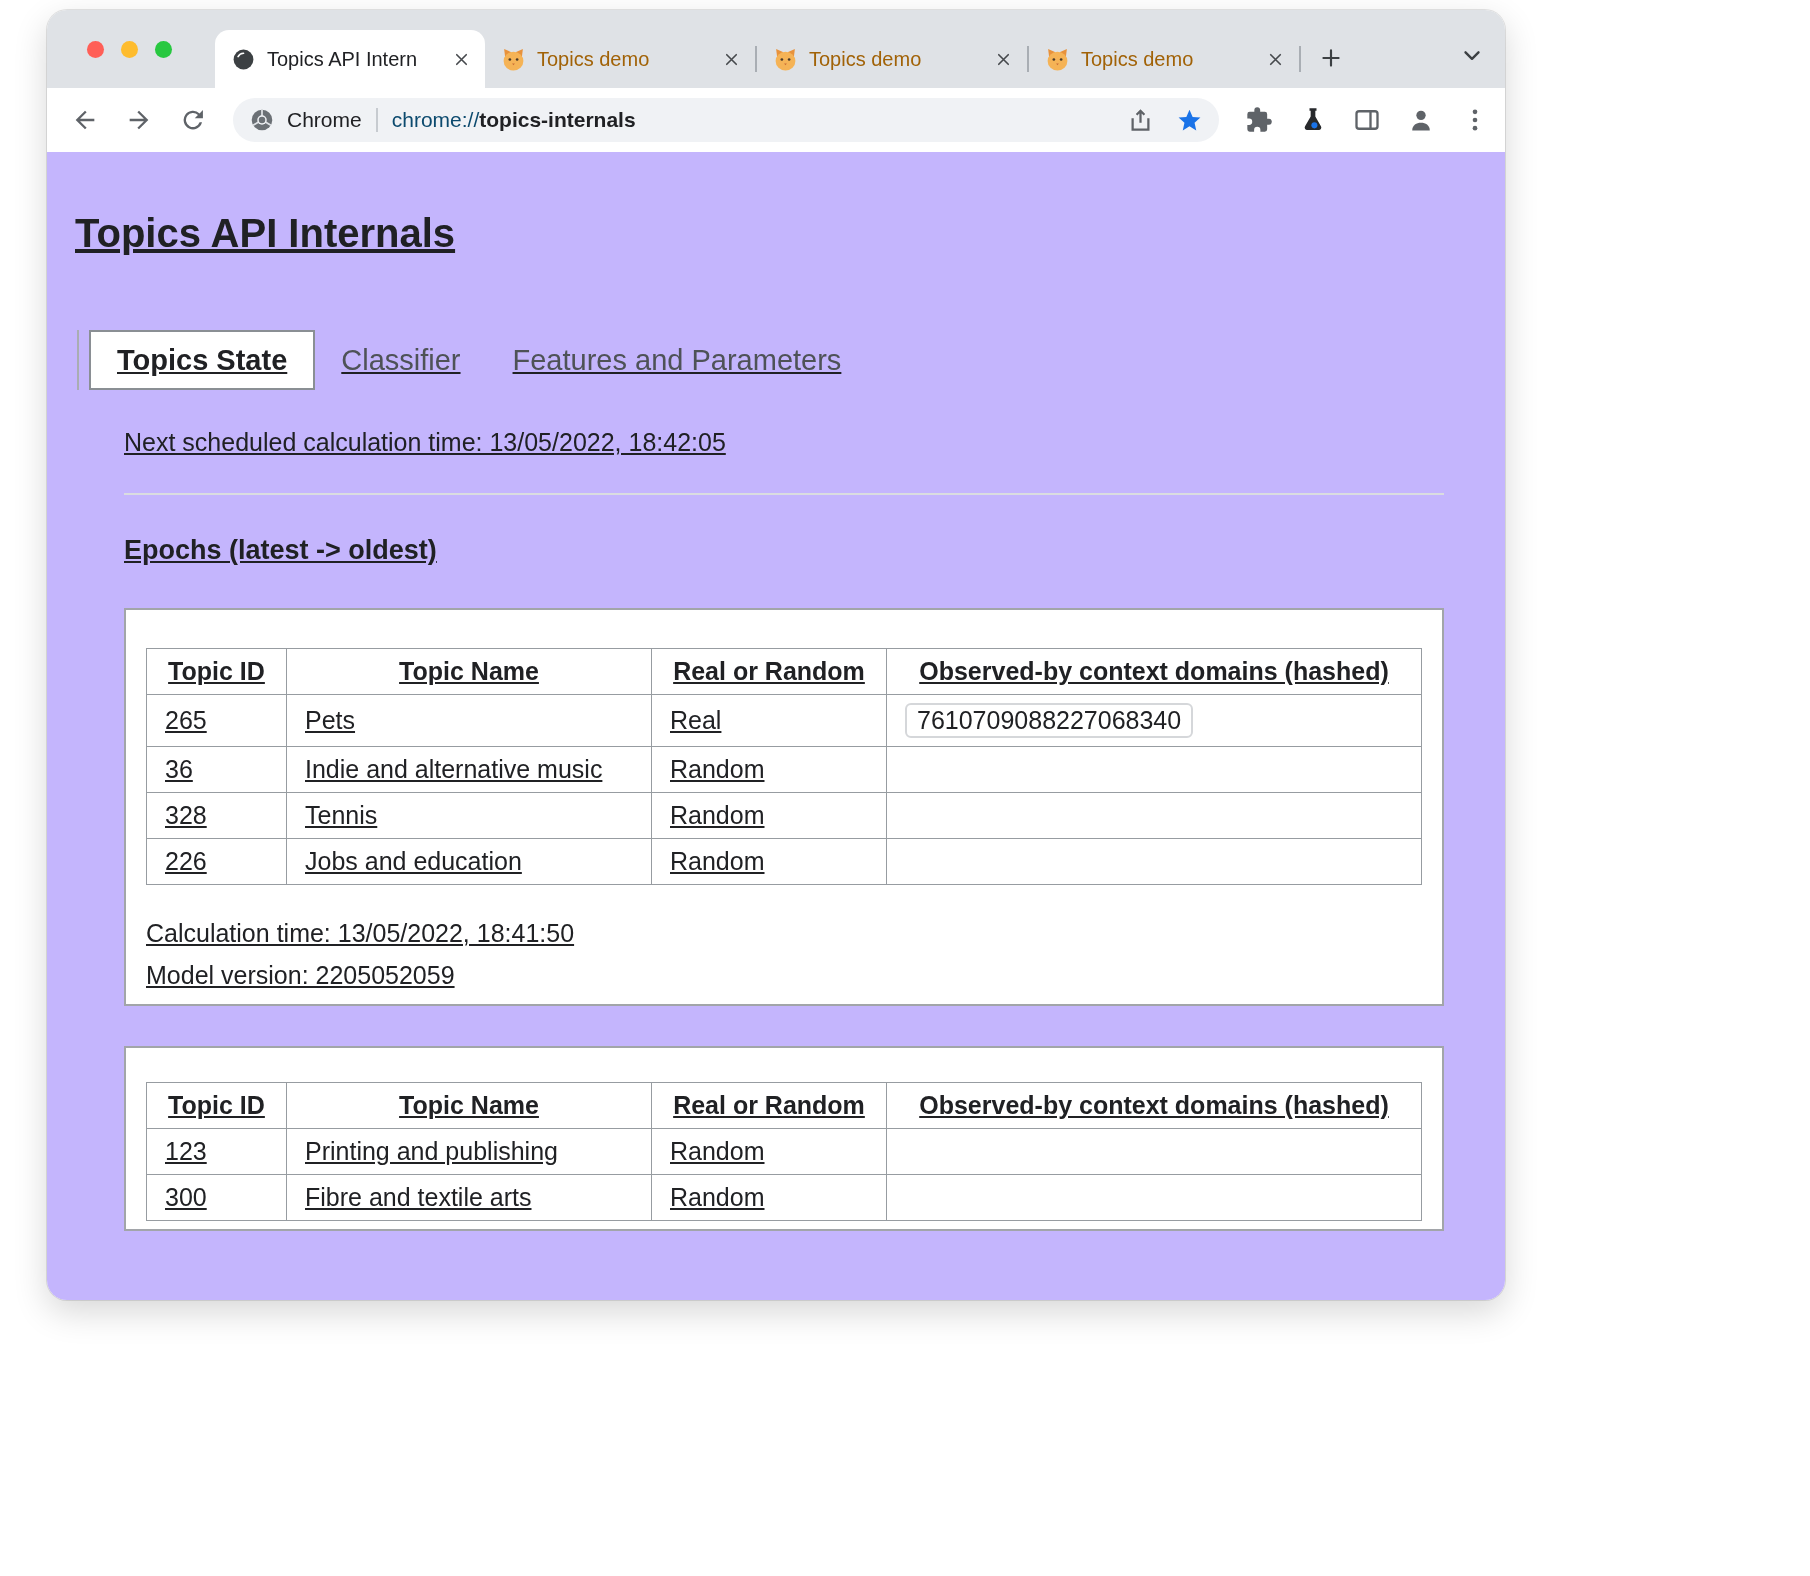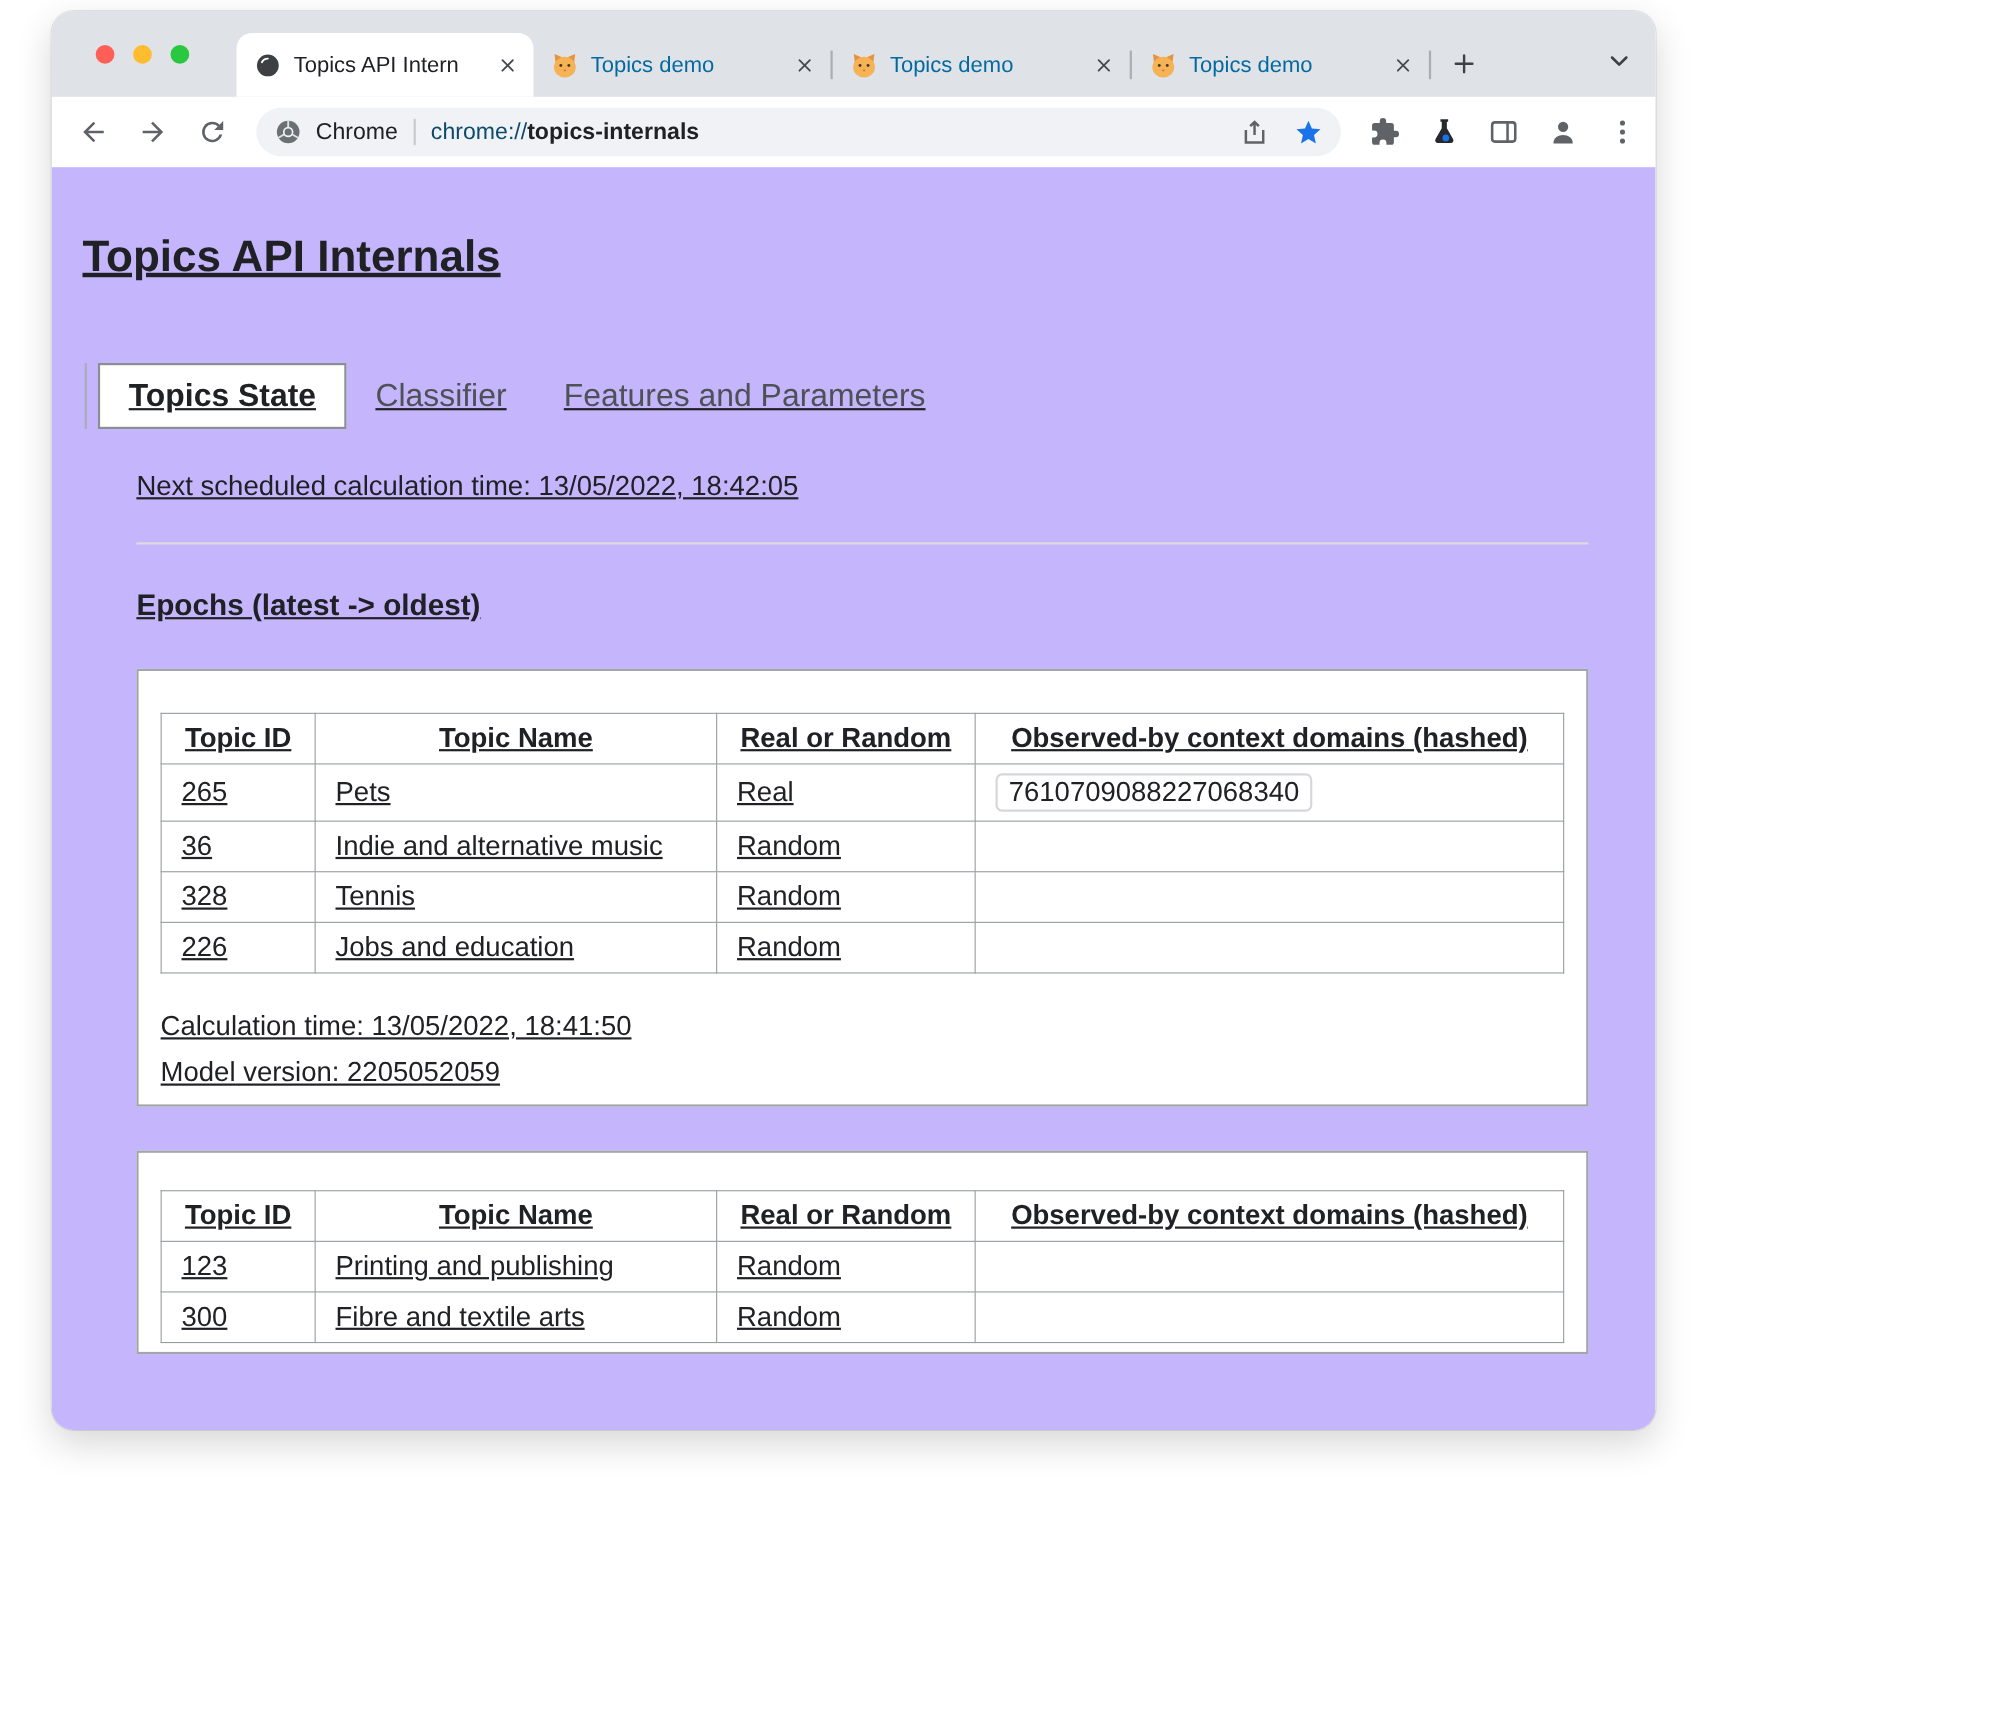--- a/index.html
+++ b/index.html
@@ -12,21 +12,21 @@
             box-shadow:0 0 0 1px rgba(0,0,0,.10), 0 12px 34px rgba(0,0,0,.16);
             display:flex; flex-direction:column; }
 
   
   .tabstrip { height:78px; background:#DFE2E6; position:relative; flex:0 0 auto; }
   .traffic-lights { position:absolute; left:40px; top:31px; display:flex; gap:17px; }
   .light { width:17px; height:17px; border-radius:50%; }
 
   .tabs-row { position:absolute; left:168px; bottom:0; display:flex; align-items:flex-end; height:78px; }
   .tab { width:270px; height:58px; display:flex; align-items:center; padding:0 14px 0 16px;
-         gap:11px; border-radius:14px 14px 0 0; font-size:20px; color:#0369a1; cursor:default; }
+         gap:11px; border-radius:14px 14px 0 0; font-size:20px; color:#a16207; cursor:default; }
   .tab.active { background:#fff; color:#202124; }
   .tab-label { flex:1; white-space:nowrap; overflow:hidden; }
   .tab-close { width:20px; height:20px; flex:0 0 auto; display:flex; align-items:center; justify-content:center; }
   .tab-fav { width:25px; height:25px; flex:0 0 auto; }
   .tab-sep { width:2px; height:26px; background:#A9AEB4; align-self:center; margin-top:20px; }
   .newtab-btn { width:40px; height:40px; margin:0 0 10px 10px; border-radius:50%;
                 display:flex; align-items:center; justify-content:center; }
   .strip-chevron { position:absolute; right:20px; bottom:20px; width:26px; height:26px; }
 
   

